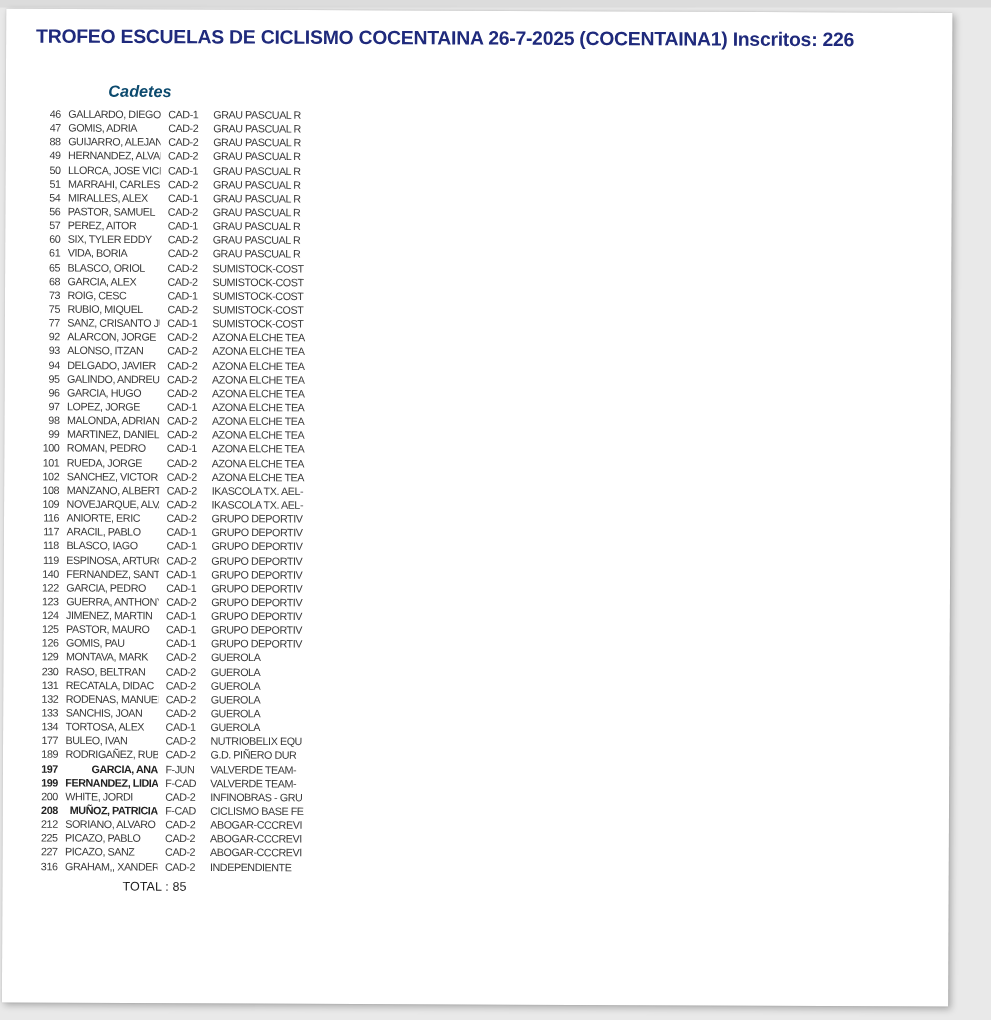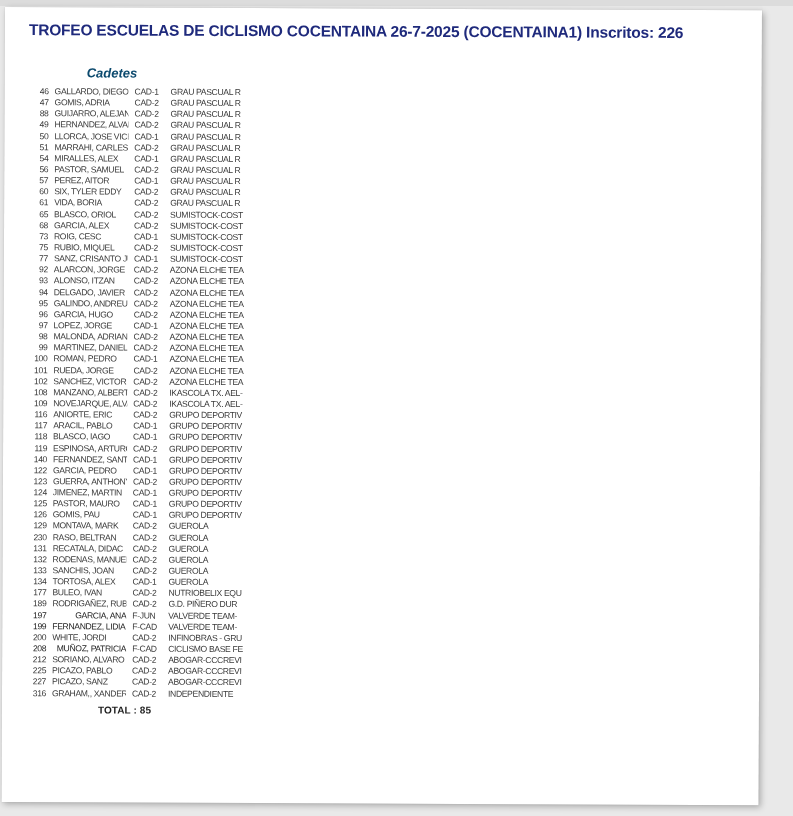--- a/index.html
+++ b/index.html
@@ -51,26 +51,26 @@
     height:11.15px;
     line-height:11.15px;
     font-size:8.6px;
     letter-spacing:-0.35px;
     color:#3a3a3a;
     white-space:nowrap;
   }
   .row .num{text-align:right;}
   .row .name{overflow:hidden;}
   .row.bold .num,
-  .row.bold .name{font-weight:normal;color:#222;text-align:right;}
+  .row.bold .name{font-weight:bold;color:#222;text-align:right;}
   .total-line{
     position:absolute;
     left:96px;top:697px;
     font-size:10px;
-    font-weight:bold;
+    font-weight:normal;
     letter-spacing:0.1px;
     color:#1d1d1d;
     text-align:center;
   }
 </style>
 </head>
 <body>
 
 <div class="edge-strip"></div>
 

